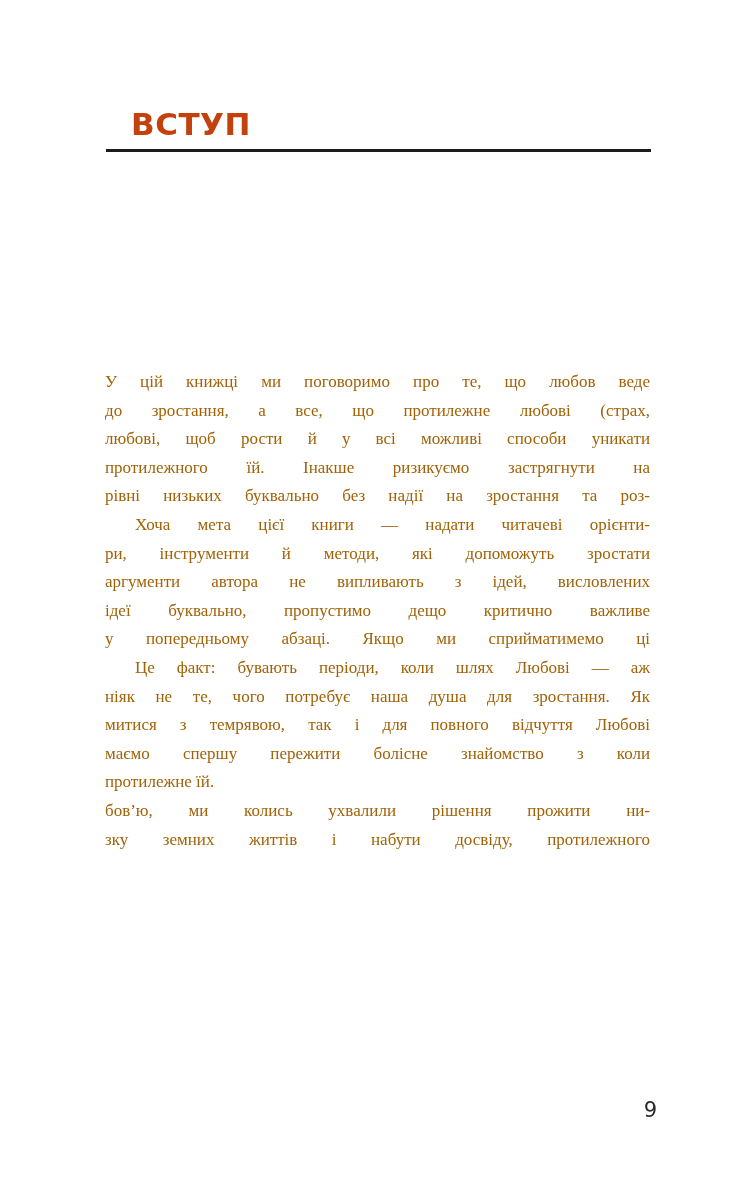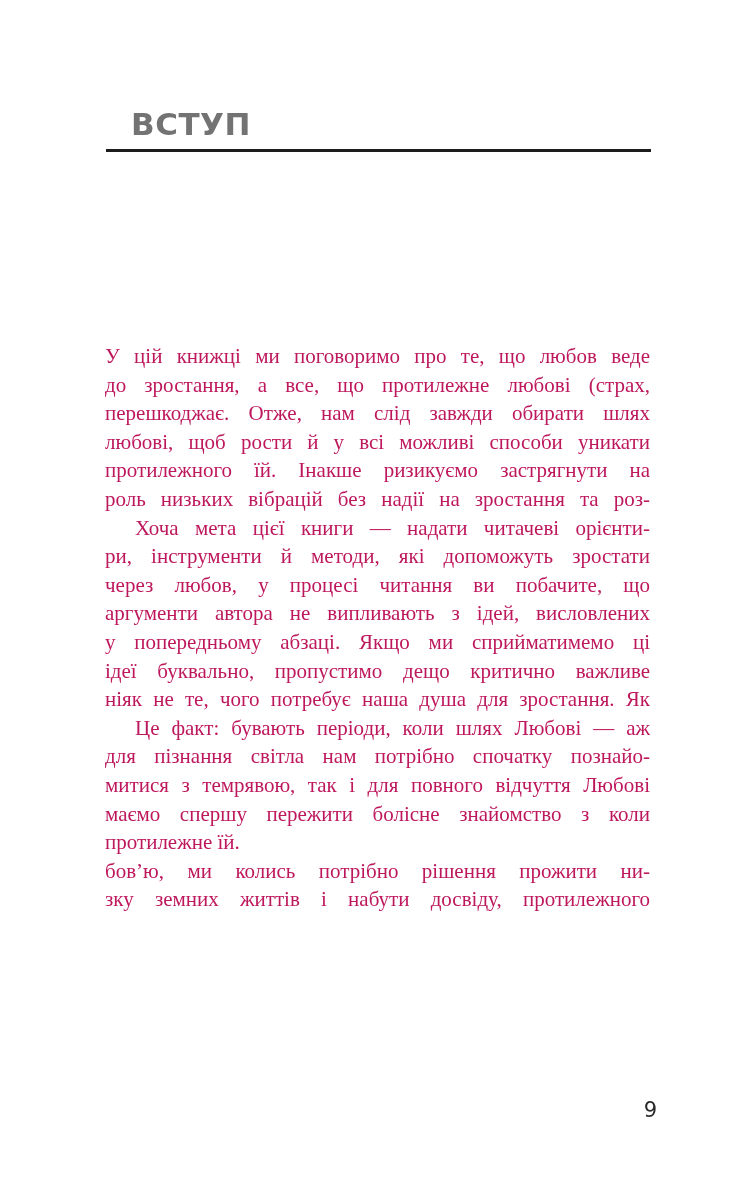--- a/index.html
+++ b/index.html
@@ -22,38 +22,38 @@
   .chapter-title {
     position: absolute;
     left: 131px;
     top: 104px;
     margin: 0;
     font-family: "DejaVu Sans", sans-serif;
     font-weight: bold;
     font-size: 31px;
     line-height: 1.3;
     letter-spacing: 0.5px;
-    color: #737373;
+    color: #c2410c;
   }
   .title-rule {
     position: absolute;
     left: 106px;
     top: 149px;
     width: 545px;
     height: 3px;
     background: #1c1c1c;
   }
   .body-text {
     position: absolute;
     left: 105px;
-    top: 342px;
+    top: 368px;
     width: 545px;
-    font-size: 21px;
+    font-size: 17px;
     line-height: 28.6px;
-    color: #be185d;
+    color: #a16207;
   }
   .paragraph {
     margin: 0;
   }
   .line {
     text-align: justify;
     white-space: normal;
   }
   .line.justified {
     text-align-last: justify;
@@ -81,42 +81,39 @@
 
   <header>
     <h1 class="chapter-title">ВСТУП</h1>
     <div class="title-rule"></div>
   </header>
 
   <main class="body-text">
       <div class="paragraph">
         <div class="line justified">У цій книжці ми поговоримо про те, що любов веде</div>
         <div class="line justified">до зростання, а все, що протилежне любові (страх,</div>
-        <div class="line justified">перешкоджає. Отже, нам слід завжди обирати шлях</div>
         <div class="line justified">любові, щоб рости й у всі можливі способи уникати</div>
         <div class="line justified">протилежного їй. Інакше ризикуємо застрягнути на</div>
-        <div class="line justified">роль низьких вібрацій без надії на зростання та роз-</div>
+        <div class="line justified">рівні низьких буквально без надії на зростання та роз-</div>
       </div>
       <div class="paragraph">
         <div class="line justified indented">Хоча мета цієї книги — надати читачеві орієнти-</div>
         <div class="line justified">ри, інструменти й методи, які допоможуть зростати</div>
-        <div class="line justified">через любов, у процесі читання ви побачите, що</div>
         <div class="line justified">аргументи автора не випливають з ідей, висловлених</div>
+        <div class="line justified">ідеї буквально, пропустимо дещо критично важливе</div>
         <div class="line justified">у попередньому абзаці. Якщо ми сприйматимемо ці</div>
-        <div class="line justified">ідеї буквально, пропустимо дещо критично важливе</div>
       </div>
       <div class="paragraph">
+        <div class="line justified indented">Це факт: бувають періоди, коли шлях Любові — аж</div>
         <div class="line justified">ніяк не те, чого потребує наша душа для зростання. Як</div>
-        <div class="line justified indented">Це факт: бувають періоди, коли шлях Любові — аж</div>
-        <div class="line justified">для пізнання світла нам потрібно спочатку познайо-</div>
         <div class="line justified">митися з темрявою, так і для повного відчуття Любові</div>
         <div class="line justified">маємо спершу пережити болісне знайомство з коли</div>
         <div class="line">протилежне їй.</div>
       </div>
       <div class="paragraph">
-        <div class="line justified">бов’ю, ми колись потрібно рішення прожити ни-</div>
+        <div class="line justified">бов’ю, ми колись ухвалили рішення прожити ни-</div>
         <div class="line justified">зку земних життів і набути досвіду, протилежного</div>
       </div>
     </main>
 
   <div class="page-number">9</div>
 
 </div>
 
 </body></html>

